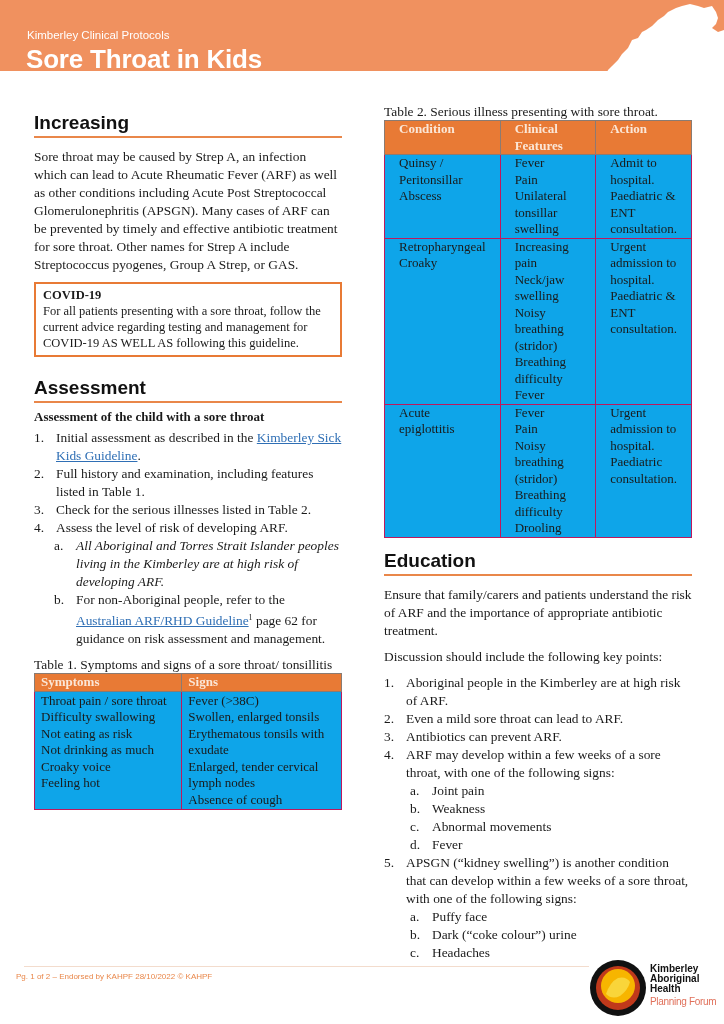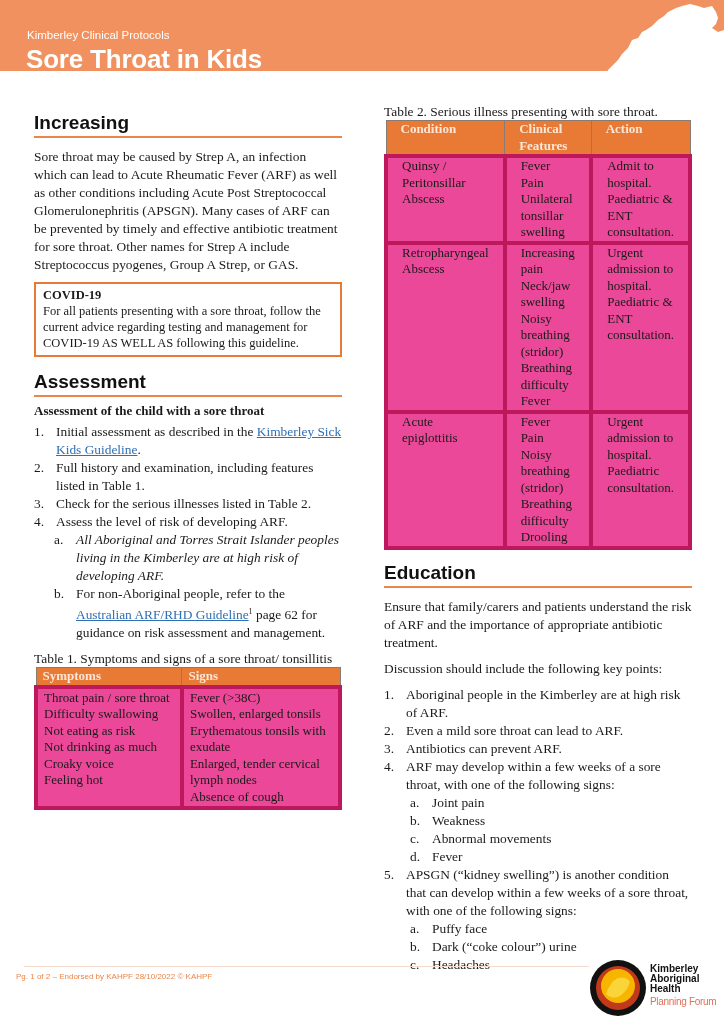--- a/index.html
+++ b/index.html
@@ -10,39 +10,39 @@
   .banner .kicker { position: absolute; left: 27px; top: 29px; font-family: "Liberation Sans", "DejaVu Sans", sans-serif; font-size: 11.5px; color: #ffffff; }
   .banner .title { position: absolute; left: 26px; top: 44px; font-family: "Liberation Sans", "DejaVu Sans", sans-serif; font-size: 26px; font-weight: bold; color: #ffffff; letter-spacing: -0.2px; }
   .banner svg.map { position: absolute; left: 0; top: 0; }
 
   .col-left { position: absolute; left: 34px; top: 112px; width: 308px; }
   .col-right { position: absolute; left: 384px; top: 104px; width: 308px; }
 
   h2.section { font-family: "Liberation Sans", "DejaVu Sans", sans-serif; font-size: 19px; font-weight: bold; color: #111; padding-bottom: 2px; border-bottom: 2px solid #e9874a; margin-bottom: 10px; }
   p.body { font-size: 13.4px; line-height: 18px; margin-bottom: 8px; }
 
-  .covid { border: 2.5px solid #e87a35; padding: 3px 8px 4px 7px; margin: 4px 0 14px 0; }
+  .covid { border: 2.5px solid #e87a35; padding: 3px 8px 4px 7px; margin: 4px 0 20px 0; }
   .covid .ttl { font-weight: bold; font-size: 12.5px; line-height: 16px; }
   .covid .txt { font-size: 12.5px; line-height: 16px; }
 
   .subhead { font-weight: bold; font-size: 13px; margin: 4px 0 4px 0; }
   ol.num { list-style: none; font-size: 13.4px; line-height: 18px; }
   ol.num > li { position: relative; padding-left: 22px; }
   ol.num > li > .n { position: absolute; left: 0; top: 0; }
   ol.alpha { list-style: none; margin-left: 20px; }
   ol.alpha > li { position: relative; padding-left: 22px; }
   ol.alpha > li > .n { position: absolute; left: 0; top: 0; }
   .italic { font-style: italic; }
   a.link { color: #2f6fb5; text-decoration: underline; }
   sup { font-size: 8px; vertical-align: 5px; }
 
   .tcap { font-size: 13.4px; line-height: 16px; margin-top: 9px; }
   table.t { border-collapse: collapse; width: 100%; font-size: 13px; line-height: 16.5px; }
   table.t th { background: #e87a35; color: #fbe7d7; font-weight: bold; text-align: left; padding: 0 6px; vertical-align: top; border: 1px solid #8a7b72; }
-  table.t td { background: #ec4899; padding: 0 6px; vertical-align: top; border: 4px solid #be185d; }
+  table.t td { background: #0ea5e9; padding: 0 6px; vertical-align: top; border: 1px solid #be185d; }
   table.t1 td { padding: 1px 6px 1px 6px; }
   table.t2 td, table.t2 th { padding: 0 14px; }
   .line { display: block; }
 
   .foot-rule { position: absolute; left: 24px; top: 966px; width: 565px; height: 1px; background: #f3dccd; }
   .foot-text { position: absolute; left: 16px; top: 972px; font-family: "Liberation Sans", "DejaVu Sans", sans-serif; font-size: 8px; color: #e9874a; }
   .logo { position: absolute; left: 590px; top: 956px; width: 134px; height: 64px; }
   .logo .org { position: absolute; left: 60px; top: 8px; font-family: "Liberation Sans", "DejaVu Sans", sans-serif; font-size: 10px; font-weight: bold; line-height: 10px; color: #111; }
   .logo .sub { position: absolute; left: 60px; top: 40px; font-family: "Liberation Sans", "DejaVu Sans", sans-serif; font-size: 10px; color: #e0705a; letter-spacing: -0.3px; }
 </style>
@@ -141,21 +141,21 @@
       <tr>
         <td>Quinsy / Peritonsillar Abscess</td>
         <td>
           <span class="line">Fever</span>
           <span class="line">Pain</span>
           <span class="line">Unilateral tonsillar swelling</span>
         </td>
         <td>Admit to hospital. Paediatric &amp; ENT consultation.</td>
       </tr>
       <tr>
-        <td>Retropharyngeal Abscess</td>
+        <td>Retropharyngeal Croaky</td>
         <td>
           <span class="line">Increasing pain</span>
           <span class="line">Neck/jaw swelling</span>
           <span class="line">Noisy breathing (stridor)</span>
           <span class="line">Breathing difficulty</span>
           <span class="line">Fever</span>
         </td>
         <td>Urgent admission to hospital. Paediatric &amp; ENT consultation.</td>
       </tr>
       <tr>

